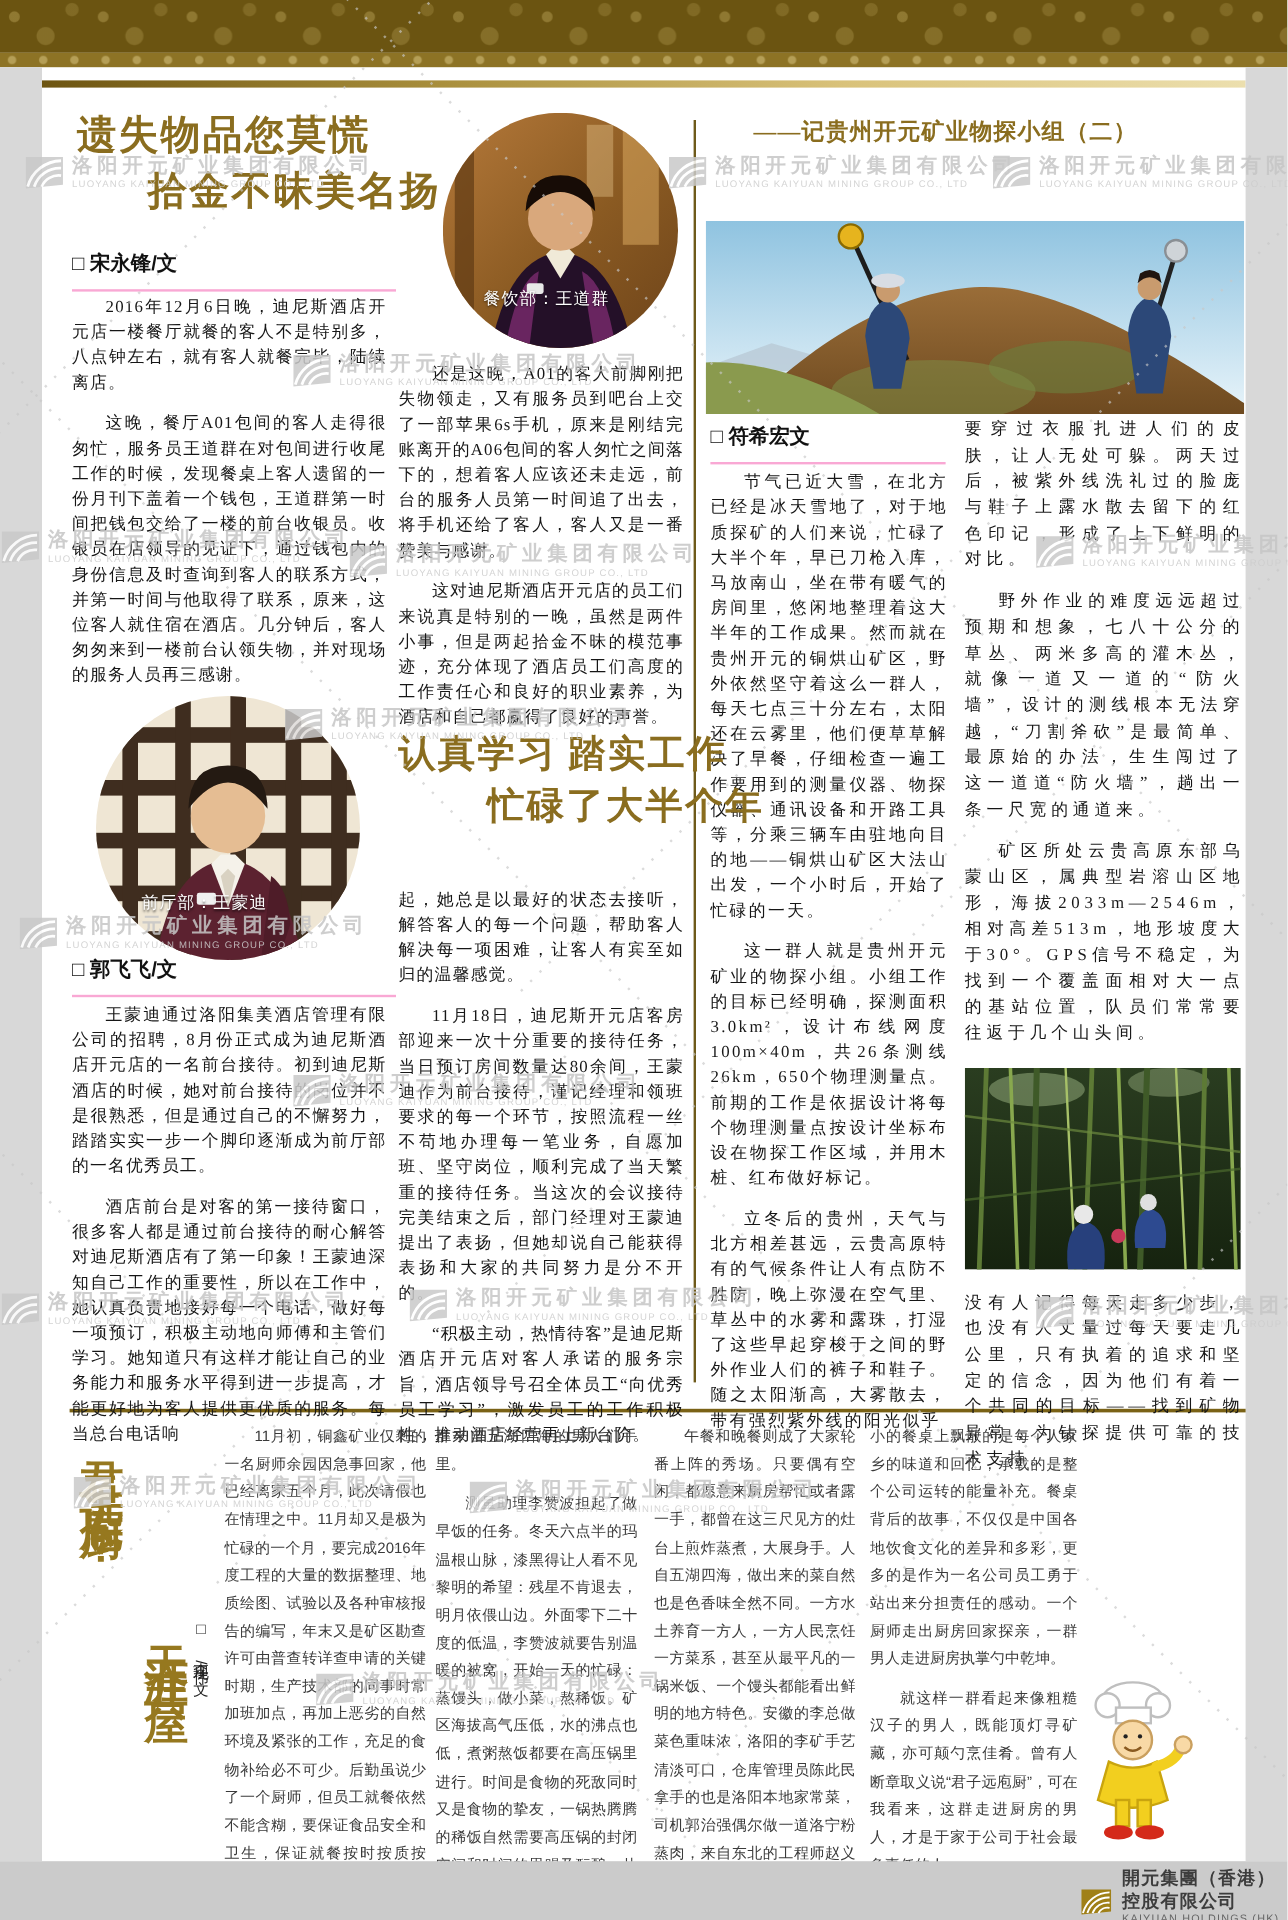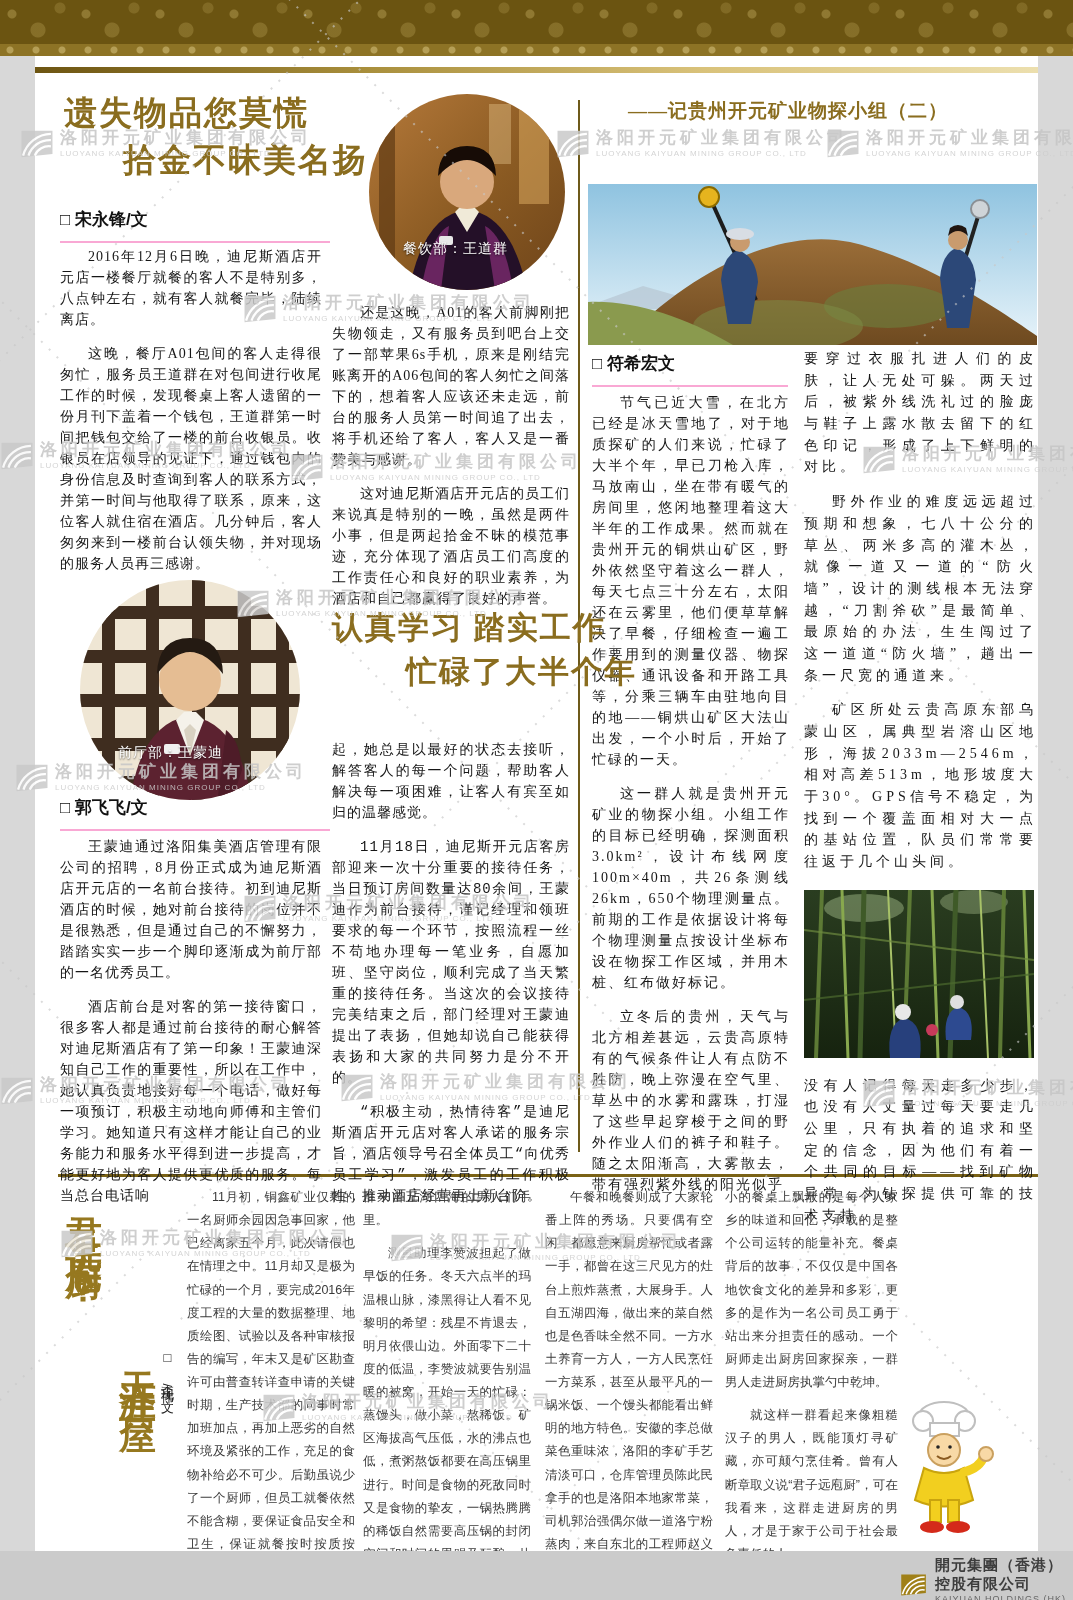--- a/index.html
+++ b/index.html
@@ -237,21 +237,21 @@
     <div>认真学习 踏实工作</div>
     <div class="l2">忙碌了大半个年</div>
   </div>
 
   <div class="author" style="left:60px;top:796px;width:270px;">□ 郭飞飞/文</div>
 
   <div class="col" style="left:60px;top:836px;width:262px;">
     <p>王蒙迪通过洛阳集美酒店管理有限公司的招聘，8月份正式成为迪尼斯酒店开元店的一名前台接待。初到迪尼斯酒店的时候，她对前台接待的岗位并不是很熟悉，但是通过自己的不懈努力，踏踏实实一步一个脚印逐渐成为前厅部的一名优秀员工。</p>
     <p>酒店前台是对客的第一接待窗口，很多客人都是通过前台接待的耐心解答对迪尼斯酒店有了第一印象！王蒙迪深知自己工作的重要性，所以在工作中，她认真负责地接好每一个电话，做好每一项预订，积极主动地向师傅和主管们学习。她知道只有这样才能让自己的业务能力和服务水平得到进一步提高，才能更好地为客人提供更优质的服务。每当总台电话响</p>
   </div>
-  <div class="col" style="left:332px;top:740px;width:238px;font-family:Liberation Mono, monospace;">
+  <div class="col" style="left:332px;top:740px;width:238px;">
     <p class="cont">起，她总是以最好的状态去接听，解答客人的每一个问题，帮助客人解决每一项困难，让客人有宾至如归的温馨感觉。</p>
     <p>11月18日，迪尼斯开元店客房部迎来一次十分重要的接待任务，当日预订房间数量达80余间，王蒙迪作为前台接待，谨记经理和领班要求的每一个环节，按照流程一丝不苟地办理每一笔业务，自愿加班、坚守岗位，顺利完成了当天繁重的接待任务。当这次的会议接待完美结束之后，部门经理对王蒙迪提出了表扬，但她却说自己能获得表扬和大家的共同努力是分不开的。</p>
     <p>“积极主动，热情待客”是迪尼斯酒店开元店对客人承诺的服务宗旨，酒店领导号召全体员工“向优秀员工学习”，激发员工的工作积极性，推动酒店经营再上新台阶。</p>
   </div>
 
   <div class="vtitle" style="left:58px;top:1188px;height:360px;">君子远庖厨？</div>
   <div class="vtitle" style="left:112px;top:1342px;height:210px;">天涯共一屋</div>
   <div class="vauthor" style="left:158px;top:1350px;height:110px;">□ 李现伟/文</div>
 
   <div class="kcol" style="left:187px;width:168px;">

